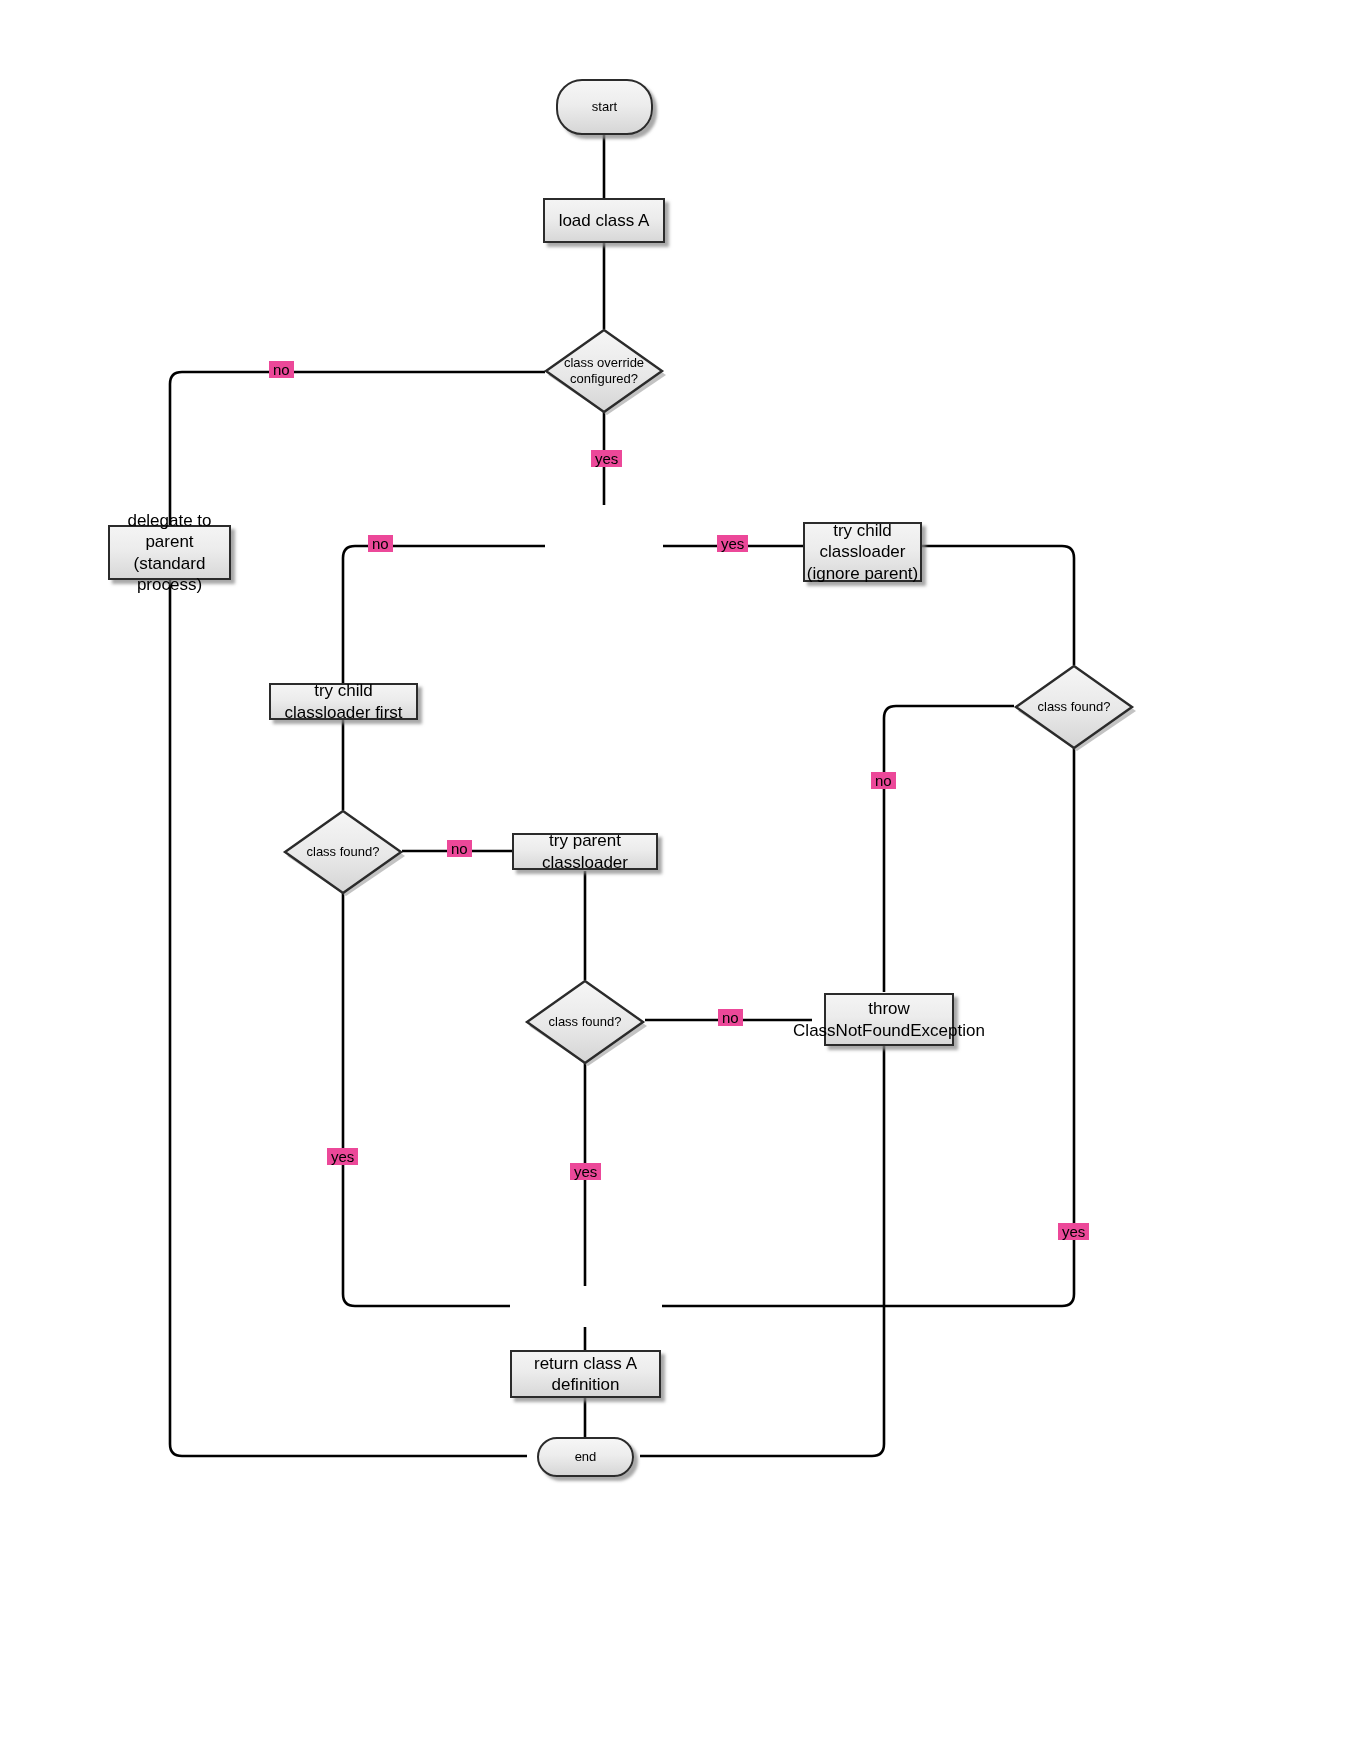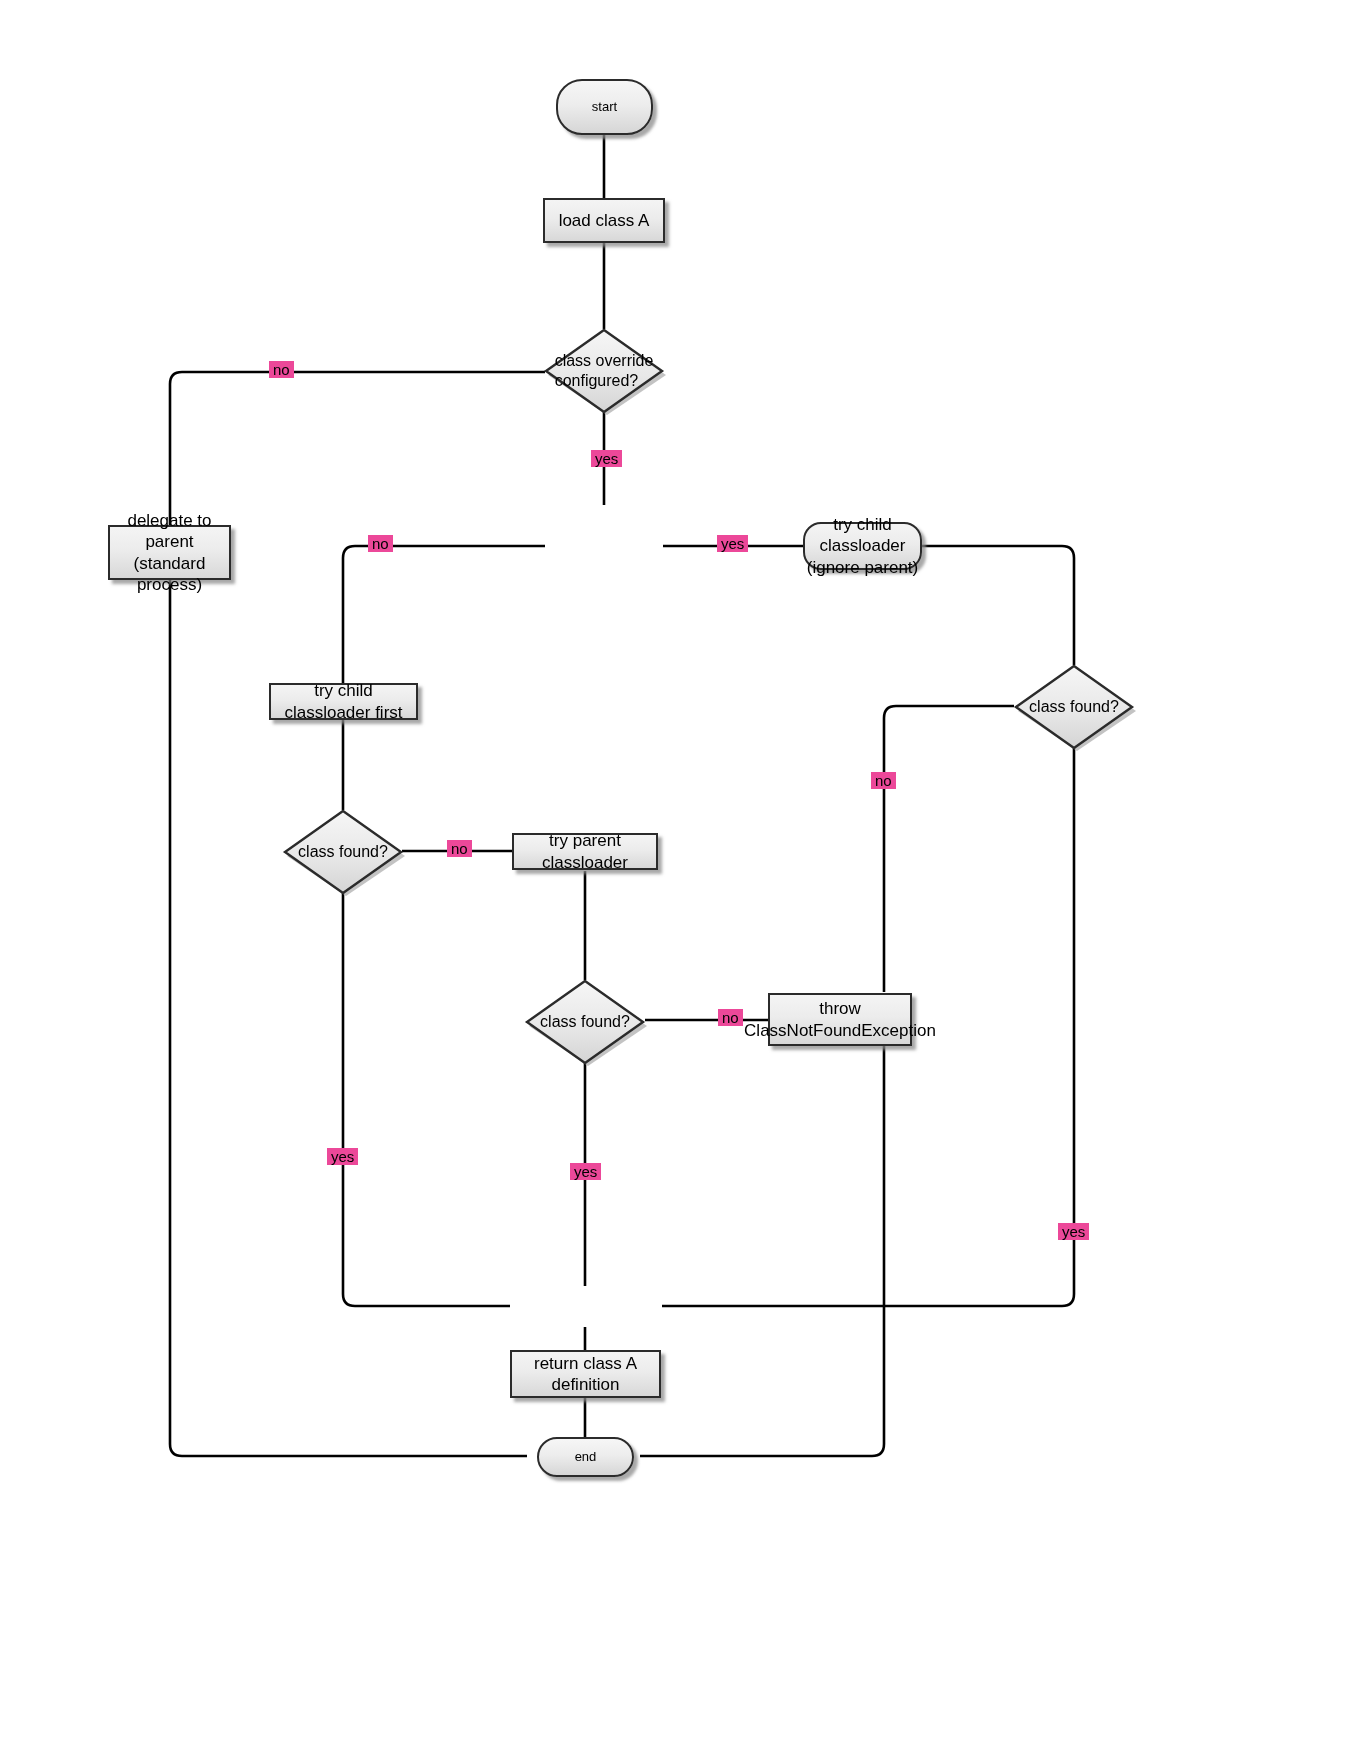--- a/index.html
+++ b/index.html
@@ -59,22 +59,22 @@
   }
   .diamond-label {
     position: absolute;
     left: 0;
     top: 0;
     width: 100%;
     height: 100%;
     display: flex;
     align-items: center;
     justify-content: center;
-    text-align: left;
-    font-size: 16px;
+    text-align: center;
+    font-size: 13px;
     color: #000;
     line-height: 1.25;
     white-space: pre-line;
     pointer-events: none;
   }
   .edge-label {
     position: absolute;
     font-size: 15px;
     color: #000;
     background: #ec4899;
@@ -151,21 +151,21 @@
     <div class="diamond-label">class override
 configured?</div>
   </div>
 
   <div class="node box" style="left:108px; top:525px; width:123px; height:55px;">
     <span>delegate to parent
 (standard process)</span>
   </div>
 
 
-  <div class="node box" style="left:803px; top:522px; width:119px; height:48px;border-radius:18px;">
+  <div class="node box" style="left:803px; top:522px; width:119px; height:60px;">
     <span>try child classloader
 (ignore parent)</span>
   </div>
 
   <div class="diamond-wrap" style="left:1014px; top:665px; width:120px; height:84px;">
     <svg width="120" height="84" viewBox="0 0 120 84" xmlns="http://www.w3.org/2000/svg">
       <defs>
         <linearGradient id="dg3" x1="0" y1="0" x2="0" y2="1">
           <stop offset="0%" stop-color="#f6f6f6"></stop>
           <stop offset="55%" stop-color="#e8e8e8"></stop>
@@ -209,21 +209,21 @@
           <stop offset="55%" stop-color="#e8e8e8"></stop>
           <stop offset="100%" stop-color="#d4d4d4"></stop>
         </linearGradient>
       </defs>
       <polygon points="63,6 122,46 63,86 4,46" fill="#b9b9b9" opacity="0.85"></polygon>
       <polygon points="60,1 118,42 60,83 2,42" fill="url(#dg5)" stroke="#2b2b2b" stroke-width="2.4"></polygon>
     </svg>
     <div class="diamond-label">class found?</div>
   </div>
 
-  <div class="node box" style="left:768px; top:993px; width:144px; height:53px;">
+  <div class="node box" style="left:824px; top:993px; width:130px; height:53px;">
     <span>throw
 ClassNotFoundException</span>
   </div>
 
   <div class="node box" style="left:510px; top:1350px; width:151px; height:48px;">
     <span>return class A definition</span>
   </div>
 
   <div class="node terminator" style="left:537px; top:1437px; width:97px; height:40px;">
     <span>end</span>

